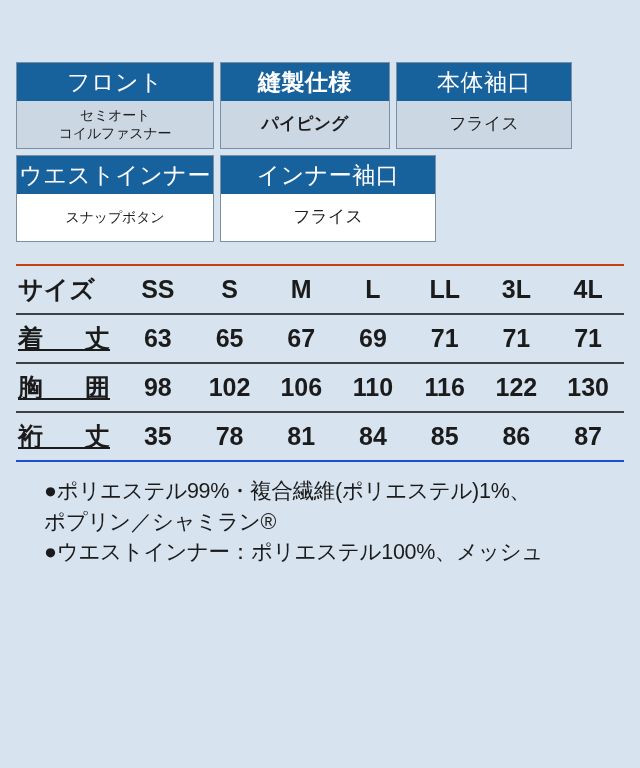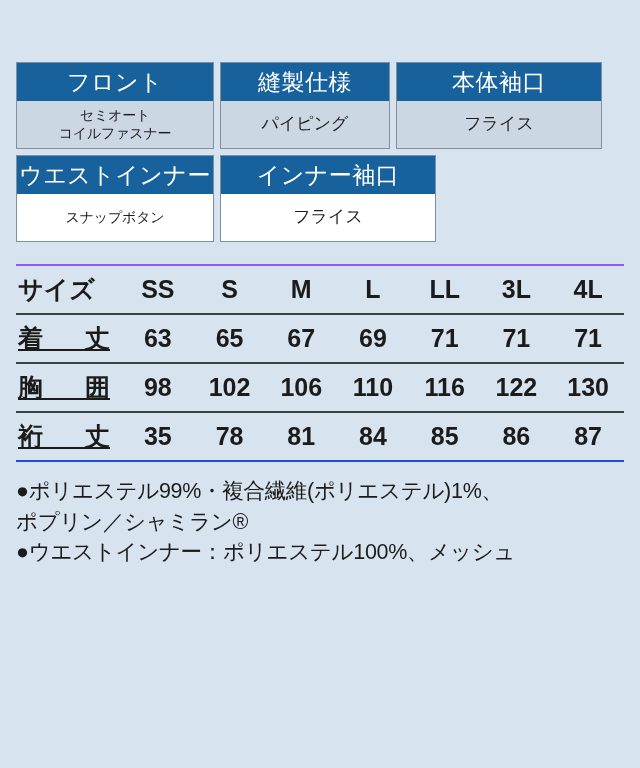--- a/index.html
+++ b/index.html
@@ -55,22 +55,22 @@
     min-height: 36px;
     display: flex;
     flex-direction: column;
     justify-content: center;
     white-space: pre-line;
   }
   .body-grey { background: #ccd7e4; }
   .body-white { background: #ffffff; }
 
   .w-front { width: 198px; }
-  .w-sew { width: 170px; }
-  .w-cuff { width: 206px; }
+  .w-sew { width: 170px; font-weight: bold; }
+  .w-cuff { width: 176px; }
   .w-waist { width: 198px; }
   .w-inner { width: 216px; }
 
   .spec-card.small-body .spec-body {
     font-size: 14px;
     line-height: 1.3;
     letter-spacing: -0.2px;
   }
   .spec-card.mid-body .spec-body {
     font-size: 17px;
@@ -96,37 +96,38 @@
   .size-table tr td:first-child,
   .size-table tr th:first-child {
     text-align: left;
     padding-left: 2px;
     width: 104px;
     letter-spacing: 0;
   }
   .size-table tr:not(:first-child) td {
     border-top: 1px solid #6f7579;
   }
-  .size-table tr:first-child th { border-top: 2px solid #8b5cf6; }
+  .size-table tr:first-child th { border-top: 2px solid #c2410c; }
   .size-table tr:last-child td { border-bottom: 2px solid #1d4ed8; }
   .label-spread {
     display: inline-block;
     width: 92px;
     text-align: justify;
     text-align-last: justify;
     text-decoration: underline;
   }
 
   
   .notes {
     margin-top: 14px;
     font-size: 21.5px;
     line-height: 1.42;
     color: #1b1b1b;
     letter-spacing: -0.3px;
+    margin-left: 28px;
   }
   .note-line {
     display: block;
     white-space: pre-line;
   }
 </style>
 </head>
 <body>
 
 <div id="page">

